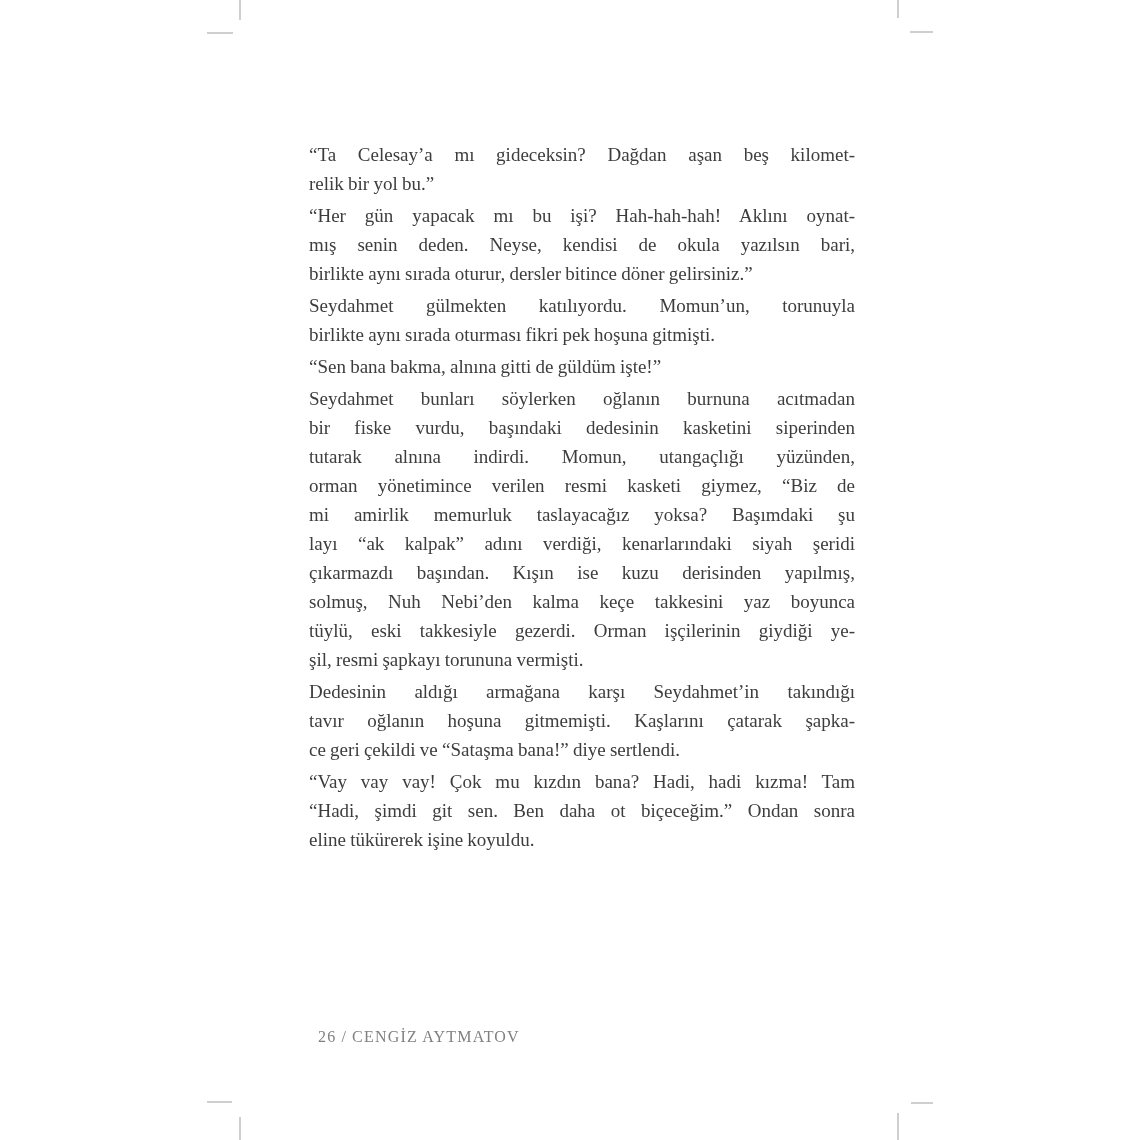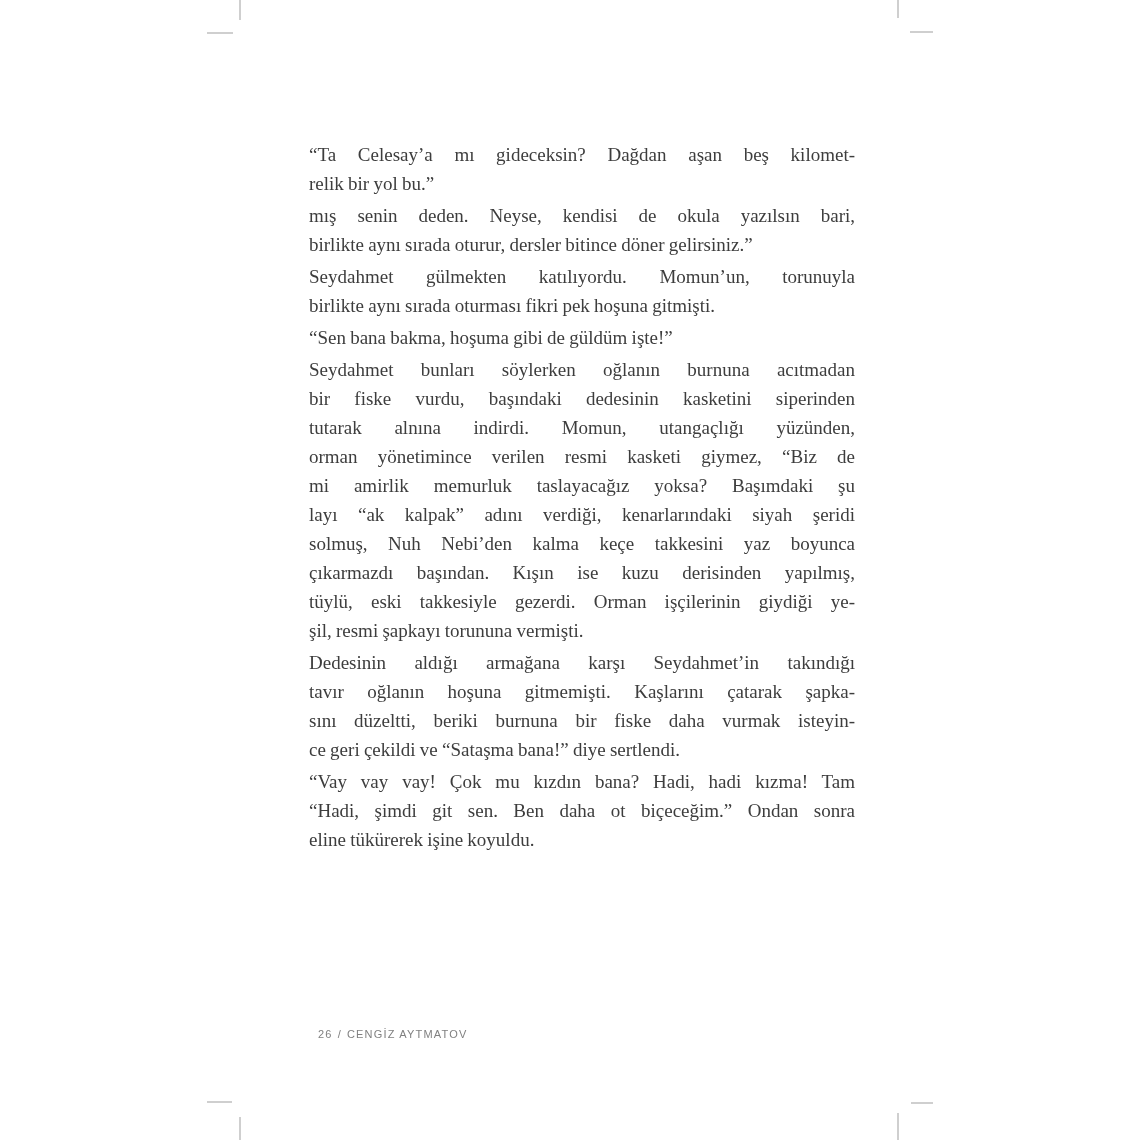--- a/index.html
+++ b/index.html
@@ -39,22 +39,22 @@
     text-align-last:justify;
     height:29px;
     overflow:hidden;
     word-spacing:-0.5px;
   }
   .pline.last{text-align-last:left;font-family:Liberation Serif, serif;}
 
   .footer{
     position:absolute;
     left:318px;top:1028px;
-    font-family:Liberation Sans, sans-serif;
-    font-size:11px;
+    font-family:Liberation Serif, serif;
+    font-size:16px;
     letter-spacing:1.2px;
     color:var(--footer-color);
     white-space:nowrap;
   }
   .footer span{display:inline-block;}
   .footer .sep{margin:0 5px;}
 </style>
 </head>
 <body>
 
@@ -68,46 +68,46 @@
   <div class="crop bl-v"></div>
   <div class="crop br-h"></div>
   <div class="crop br-v"></div>
 
   <div class="textblock">
       <div class="para">
         <div class="pline">“Ta Celesay’a mı gideceksin? Dağdan aşan beş kilomet-</div>
         <div class="pline last">relik bir yol bu.”</div>
       </div>
       <div class="para">
+        <div class="pline">“Her gün yapacak mı bu işi? Hah-hah-hah! Aklını oynat-</div>
         <div class="pline">mış senin deden. Neyse, kendisi de okula yazılsın bari,</div>
         <div class="pline last">birlikte aynı sırada oturur, dersler bitince döner gelirsiniz.”</div>
       </div>
       <div class="para">
         <div class="pline">Seydahmet gülmekten katılıyordu. Momun’un, torunuyla</div>
         <div class="pline last">birlikte aynı sırada oturması fikri pek hoşuna gitmişti.</div>
       </div>
       <div class="para">
-        <div class="pline last">“Sen bana bakma, hoşuma gibi de güldüm işte!”</div>
+        <div class="pline last">“Sen bana bakma, alnına gitti de güldüm işte!”</div>
       </div>
       <div class="para">
         <div class="pline">Seydahmet bunları söylerken oğlanın burnuna acıtmadan</div>
         <div class="pline">bir fiske vurdu, başındaki dedesinin kasketini siperinden</div>
         <div class="pline">tutarak alnına indirdi. Momun, utangaçlığı yüzünden,</div>
         <div class="pline">orman yönetimince verilen resmi kasketi giymez, “Biz de</div>
         <div class="pline">mi amirlik memurluk taslayacağız yoksa? Başımdaki şu</div>
         <div class="pline">layı “ak kalpak” adını verdiği, kenarlarındaki siyah şeridi</div>
+        <div class="pline">çıkarmazdı başından. Kışın ise kuzu derisinden yapılmış,</div>
         <div class="pline">solmuş, Nuh Nebi’den kalma keçe takkesini yaz boyunca</div>
-        <div class="pline">çıkarmazdı başından. Kışın ise kuzu derisinden yapılmış,</div>
         <div class="pline">tüylü, eski takkesiyle gezerdi. Orman işçilerinin giydiği ye-</div>
         <div class="pline last">şil, resmi şapkayı torununa vermişti.</div>
       </div>
       <div class="para">
         <div class="pline">Dedesinin aldığı armağana karşı Seydahmet’in takındığı</div>
         <div class="pline">tavır oğlanın hoşuna gitmemişti. Kaşlarını çatarak şapka-</div>
-        <div class="pline">sını düzeltti, beriki burnuna bir fiske daha vurmak isteyin-</div>
         <div class="pline last">ce geri çekildi ve “Sataşma bana!” diye sertlendi.</div>
       </div>
       <div class="para">
         <div class="pline">“Vay vay vay! Çok mu kızdın bana? Hadi, hadi kızma! Tam</div>
         <div class="pline">“Hadi, şimdi git sen. Ben daha ot biçeceğim.” Ondan sonra</div>
         <div class="pline last">eline tükürerek işine koyuldu.</div>
       </div>
     </div>
 
   <div class="footer">

